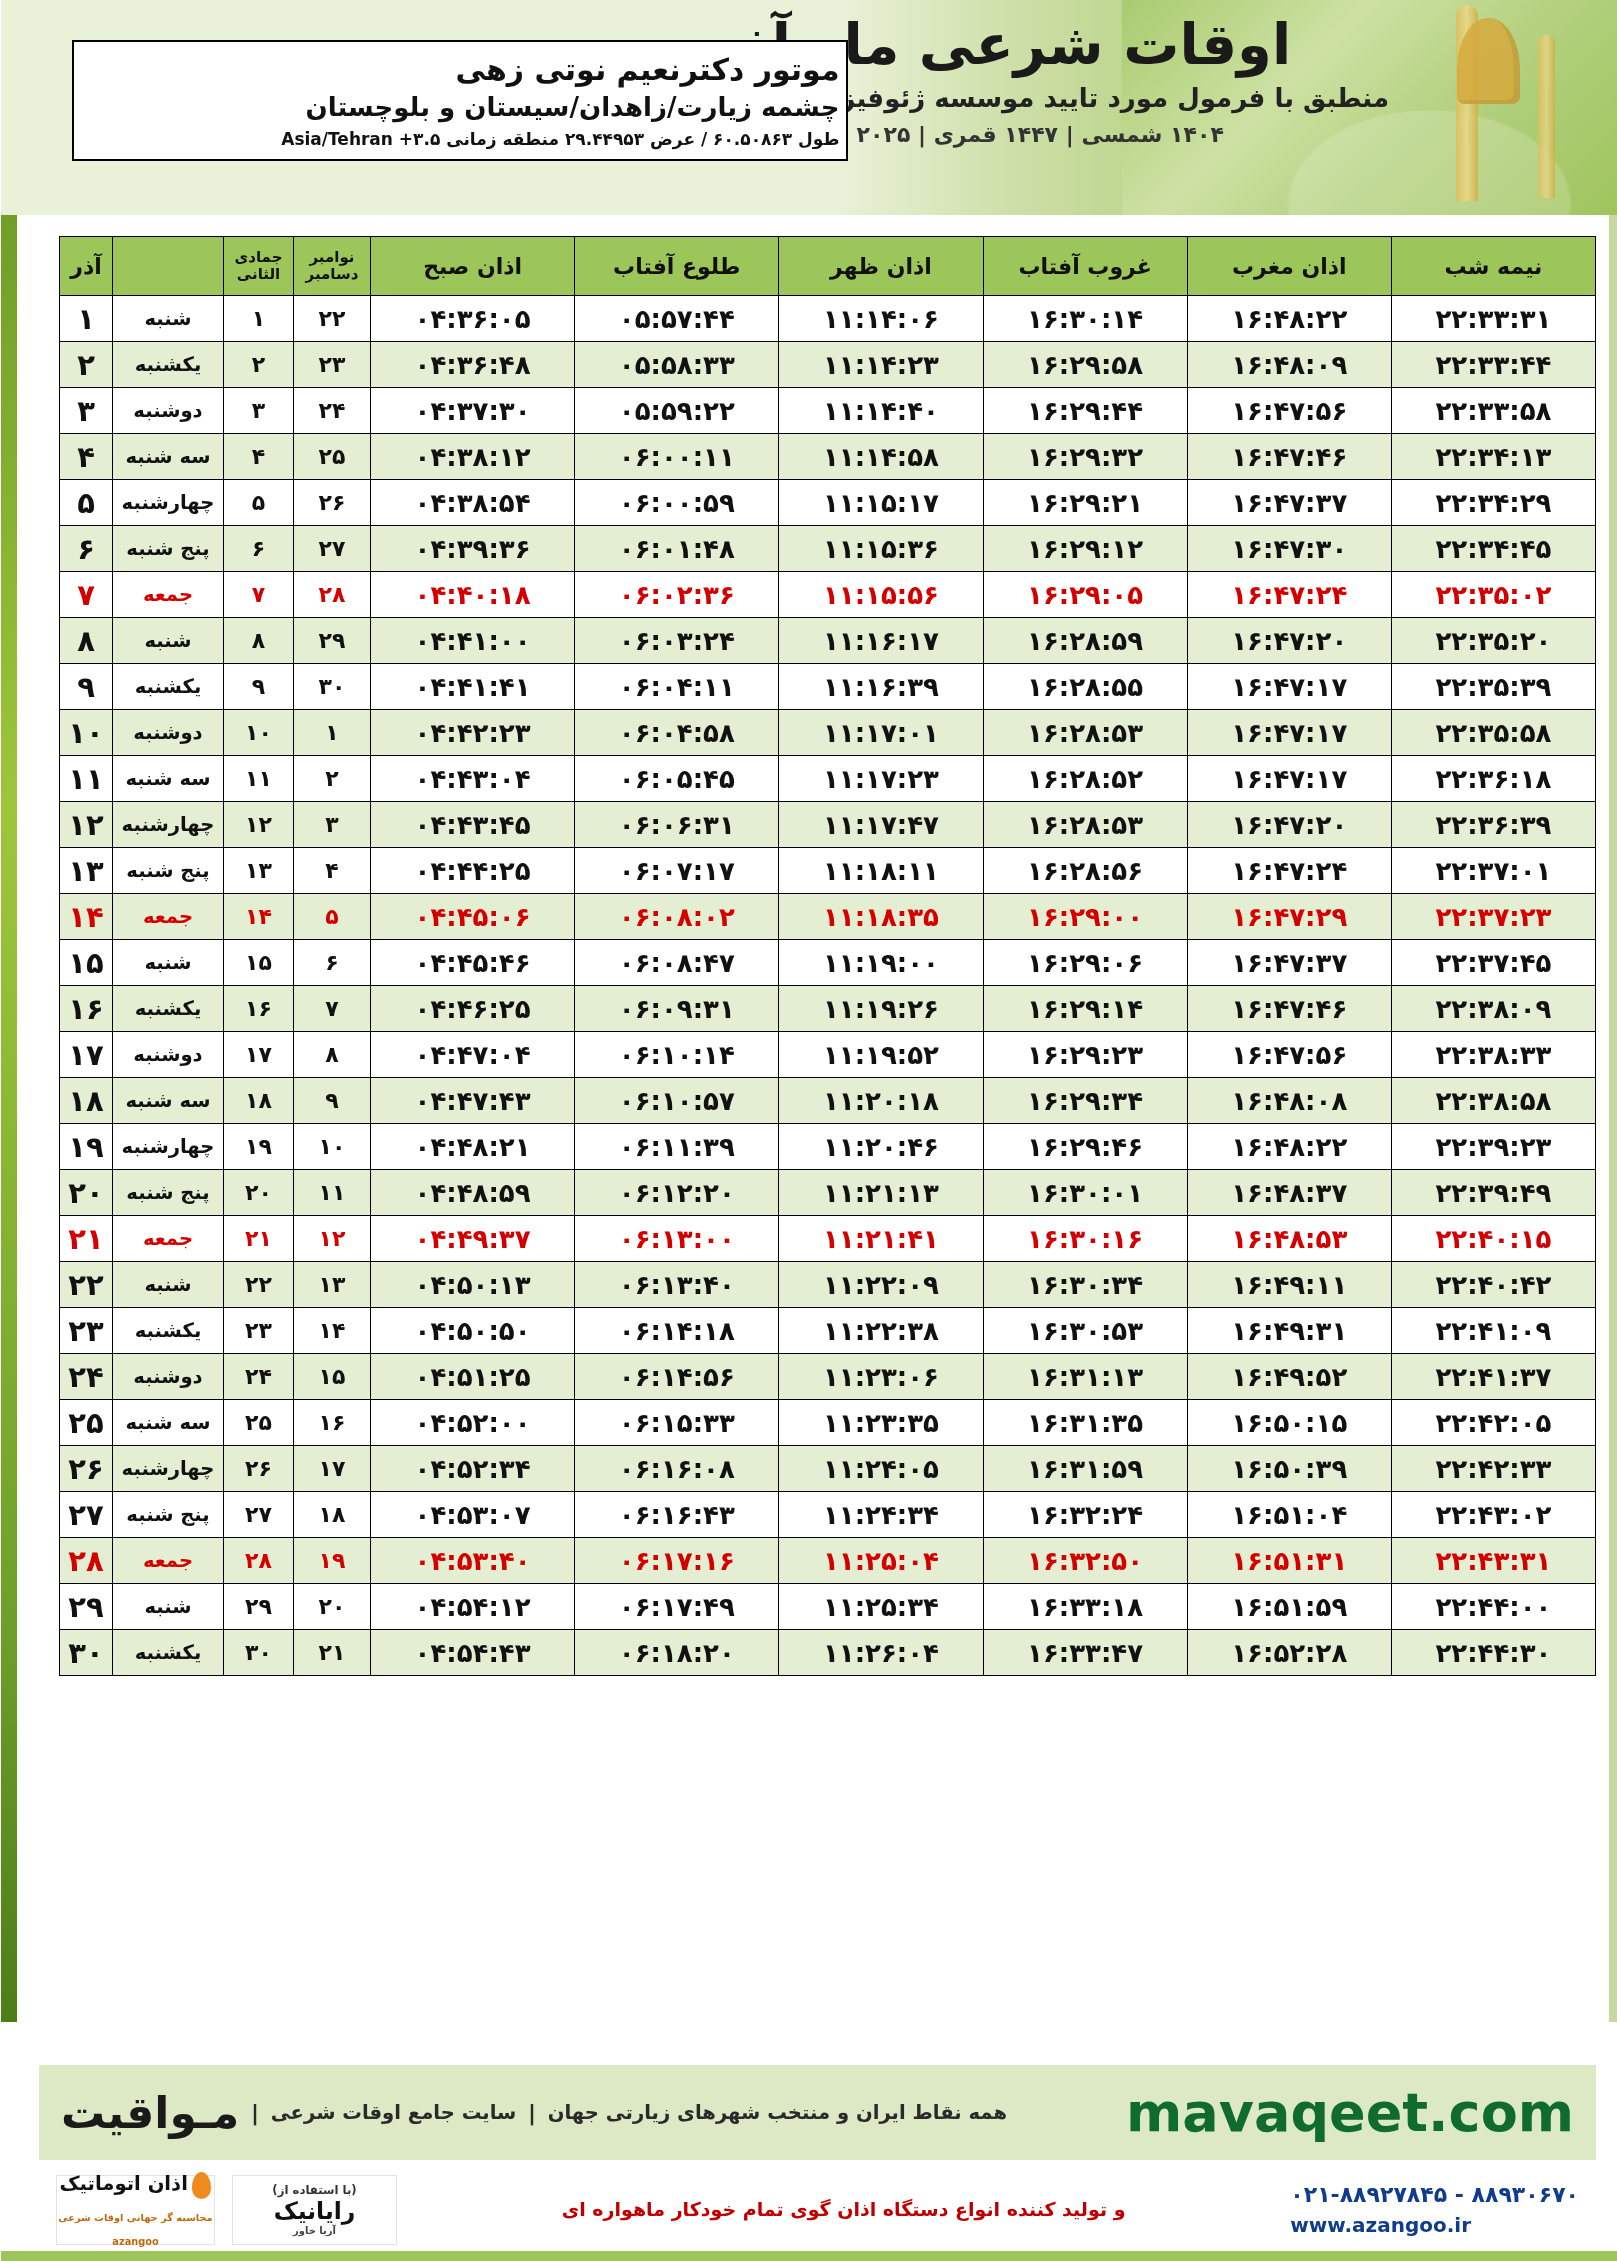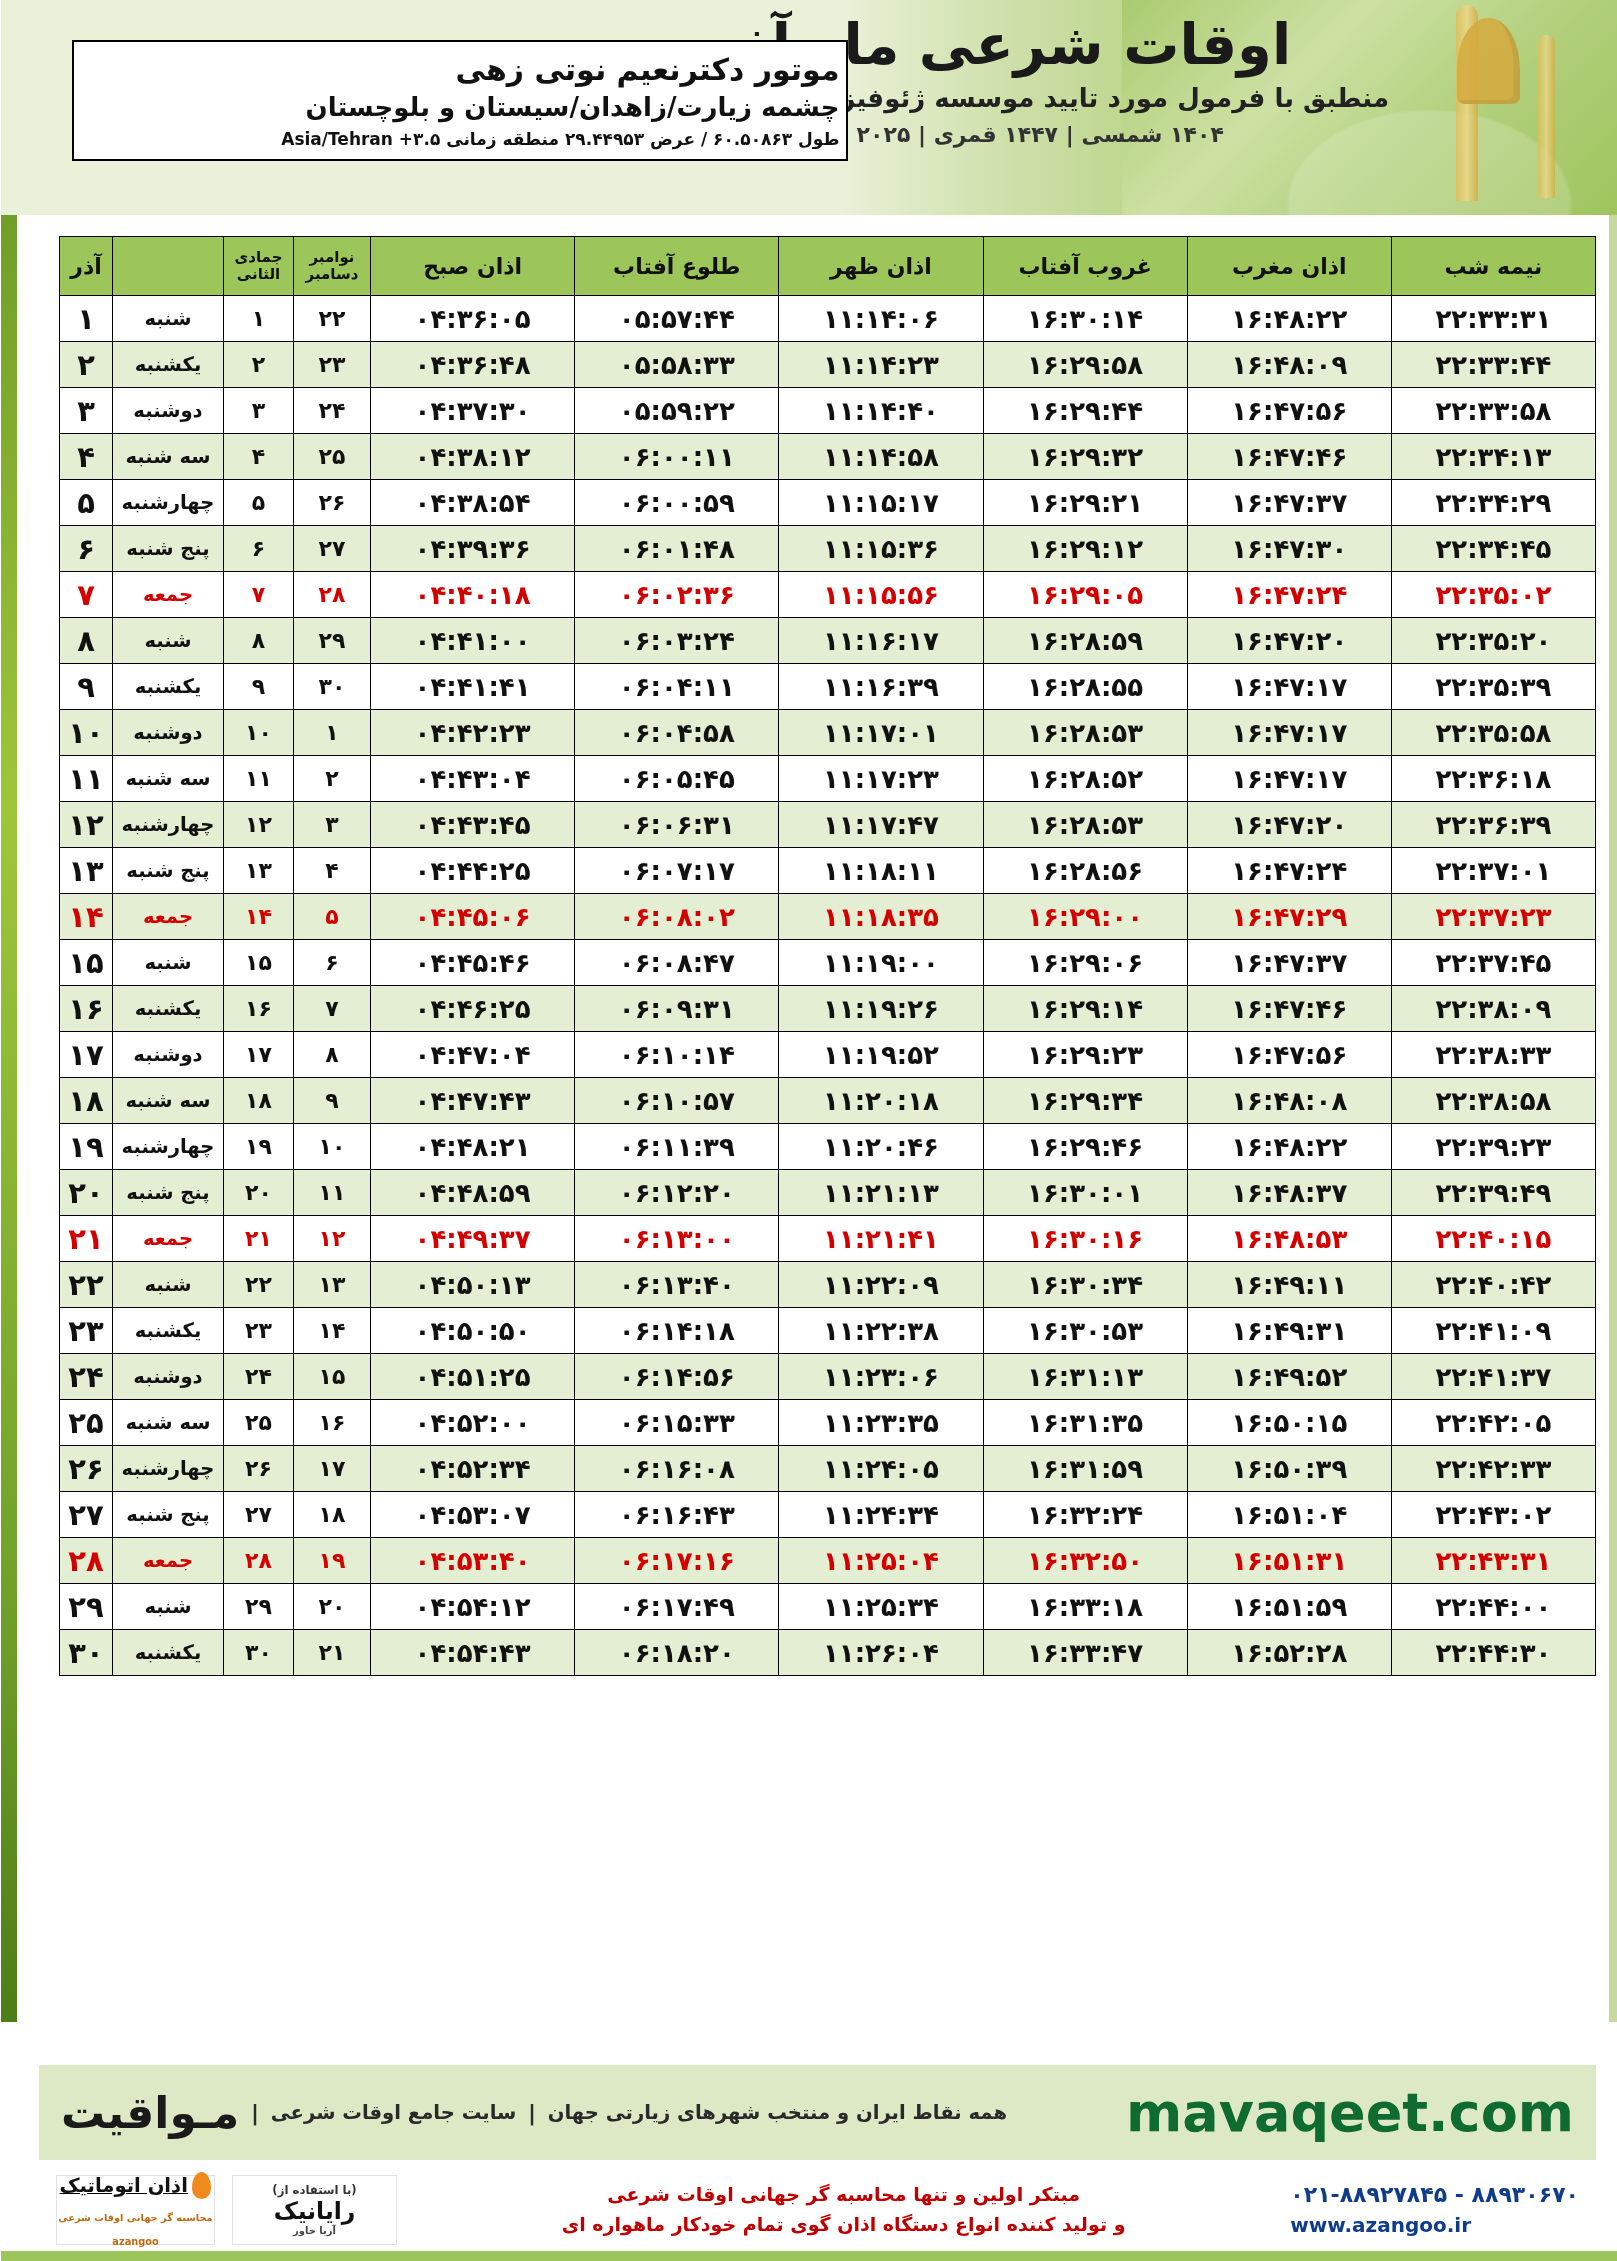--- a/index.html
+++ b/index.html
@@ -114,21 +114,21 @@
     padding:0 17px;box-sizing:border-box;
   }
   .phones{direction:ltr;text-align:left;font-size:22px;font-weight:bold;color:#0f3d8c;line-height:1.4;}
   .phones .site{font-size:20px;}
   .mid-text{text-align:center;font-size:19px;font-weight:bold;color:#c00000;line-height:1.55;}
   .logos{display:flex;align-items:center;gap:17px;}
   .logo-azan{
     display:flex;flex-direction:column;align-items:center;justify-content:center;
     width:157px;height:68px;background:#fff;border:1.3px solid #e2e2e2;
   }
-  .logo-azan .lg-top{display:flex;align-items:center;gap:4px;text-decoration:underline;}
+  .logo-azan .lg-top{display:flex;align-items:flex-start;gap:4px;}
   .logo-azan .flame{
     width:19.6px;height:27px;background:#f08a1d;border-radius:50% 50% 50% 50%/60% 60% 40% 40%;
   }
   .logo-azan .lg-name{font-size:19.6px;font-weight:bold;color:#111;}
   .logo-azan .lg-sub{font-size:9.8px;color:#c06a10;font-weight:bold;margin-top:13px;}
   .logo-rayaneh{
     display:flex;flex-direction:column;align-items:center;justify-content:center;
     width:163px;height:68px;background:#fff;border:1.3px solid #e2e2e2;
   }
   .logo-rayaneh .r-top{font-size:11.7px;color:#333;font-weight:bold;}
@@ -574,21 +574,20 @@
     </div>
   </div>
 
   <div class="footer-bottom">
     <div class="phones">
       <div>۰۲۱-۸۸۹۲۷۸۴۵ - ۸۸۹۳۰۶۷۰</div>
       <div class="site">www.azangoo.ir</div>
     </div>
 
     <div class="mid-text">
-      <div>مبتکر اولین و تنها محاسبه گر جهانی اوقات شرعی</div>
       <div>و تولید کننده انواع دستگاه اذان گوی تمام خودکار ماهواره ای</div>
     </div>
 
     <div class="logos">
       <div class="logo-rayaneh">
         <div class="r-top">(با استفاده از)</div>
         <div class="r-name">رایانیک</div>
         <div class="r-sub">آریا خاور</div>
       </div>
       <div class="logo-azan">

